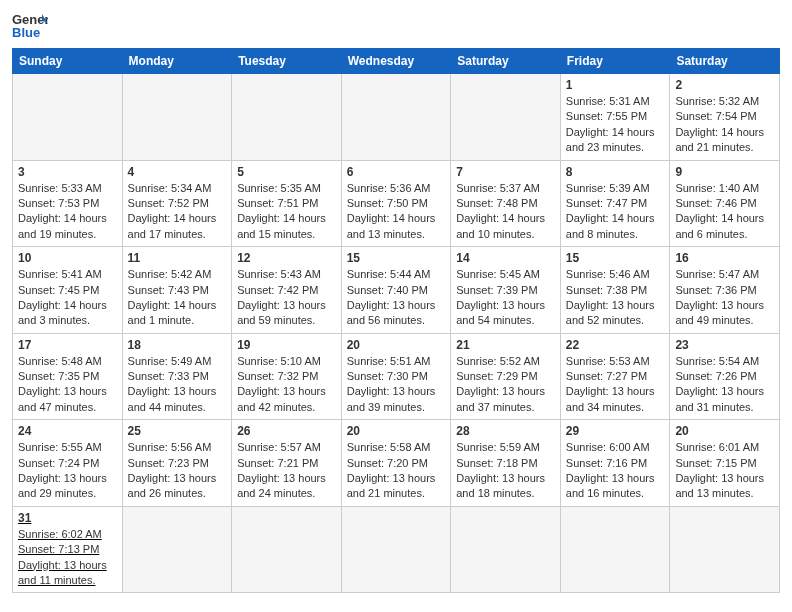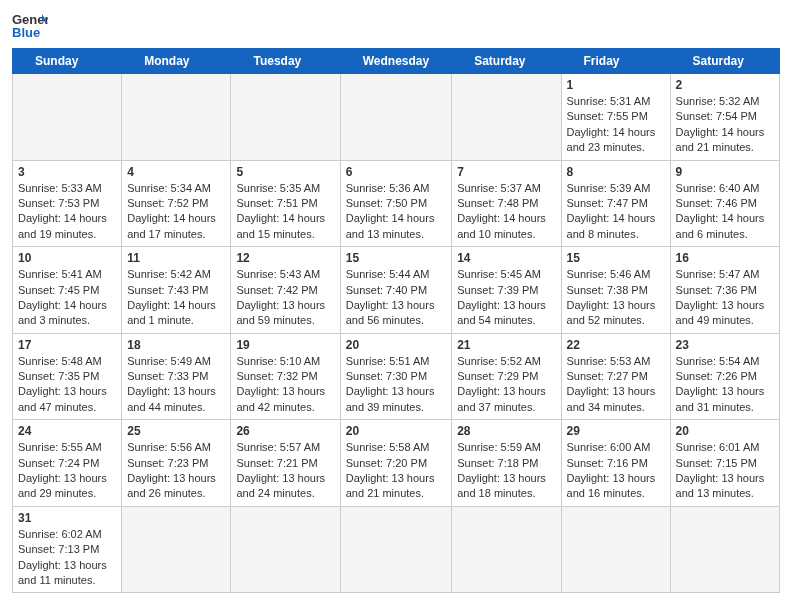--- a/index.html
+++ b/index.html
@@ -46,38 +46,39 @@
     }
     .calendar {
       width: 100%;
       border-collapse: collapse;
       border: 1px solid #bbb;
     }
     .calendar th {
       background: #1565c0;
       color: #fff;
       text-align: left;
-      padding: 5px 22px;
+      padding: 5px 6px;
       font-size: 12px;
       font-weight: bold;
       border: 1px solid #1565c0;
     }
     .calendar td {
       vertical-align: top;
       border: 1px solid #ccc;
       padding: 4px 5px;
       width: calc(100% / 7);
       height: 78px;
       background: #fff;
     }
     .calendar td.empty {
       background: #f5f5f5;
     }
     .calendar td.last-row {
       height: 58px;
+      text-decoration: underline;
     }
     .day-number {
       font-size: 12px;
       font-weight: bold;
       color: #333;
       display: block;
       margin-bottom: 2px;
     }
     .day-info {
       font-size: 11px;
@@ -177,21 +178,21 @@
           </td>
           <td>
             <span class="day-number">8</span>
             <div class="day-info">Sunrise: 5:39 AM
 Sunset: 7:47 PM
 Daylight: 14 hours
 and 8 minutes.</div>
           </td>
           <td>
             <span class="day-number">9</span>
-            <div class="day-info">Sunrise: 6:40 AM
+            <div class="day-info">Sunrise: 1:40 AM
 Sunset: 7:46 PM
 Daylight: 14 hours
 and 6 minutes.</div>
           </td>
         </tr>
         <tr>
           <td>
             <span class="day-number">10</span>
             <div class="day-info">Sunrise: 5:41 AM
 Sunset: 7:45 PM

